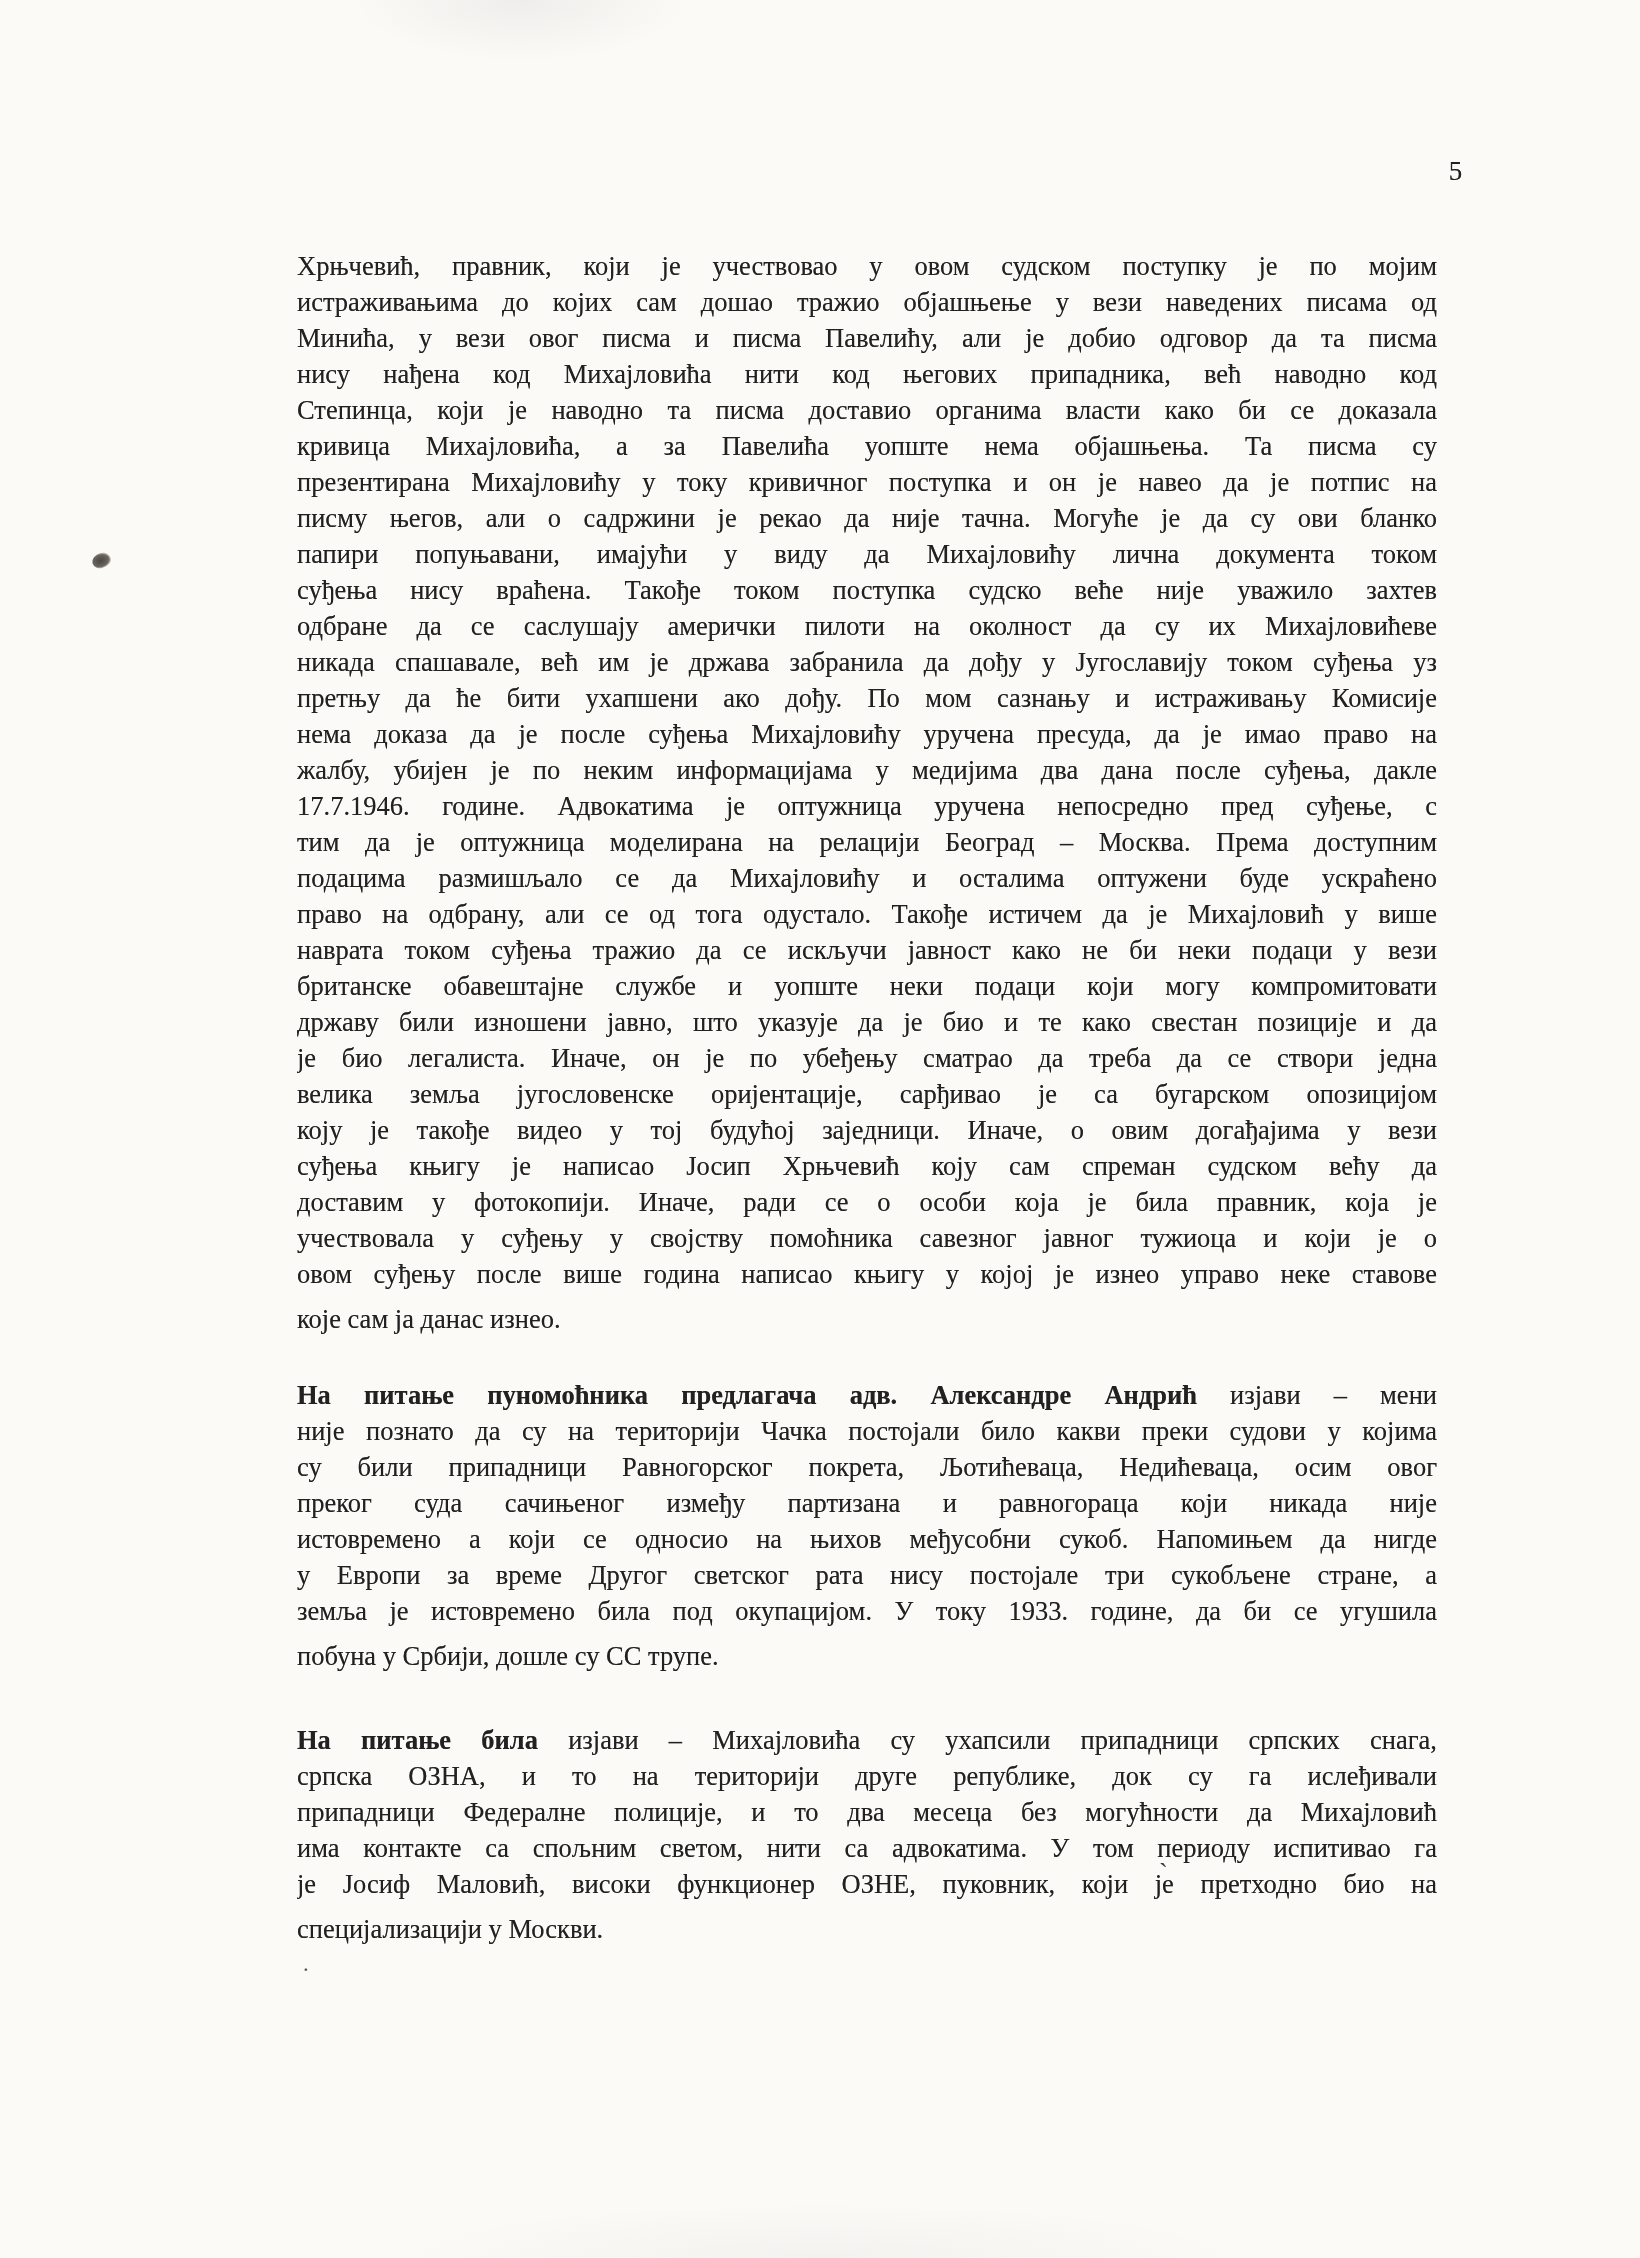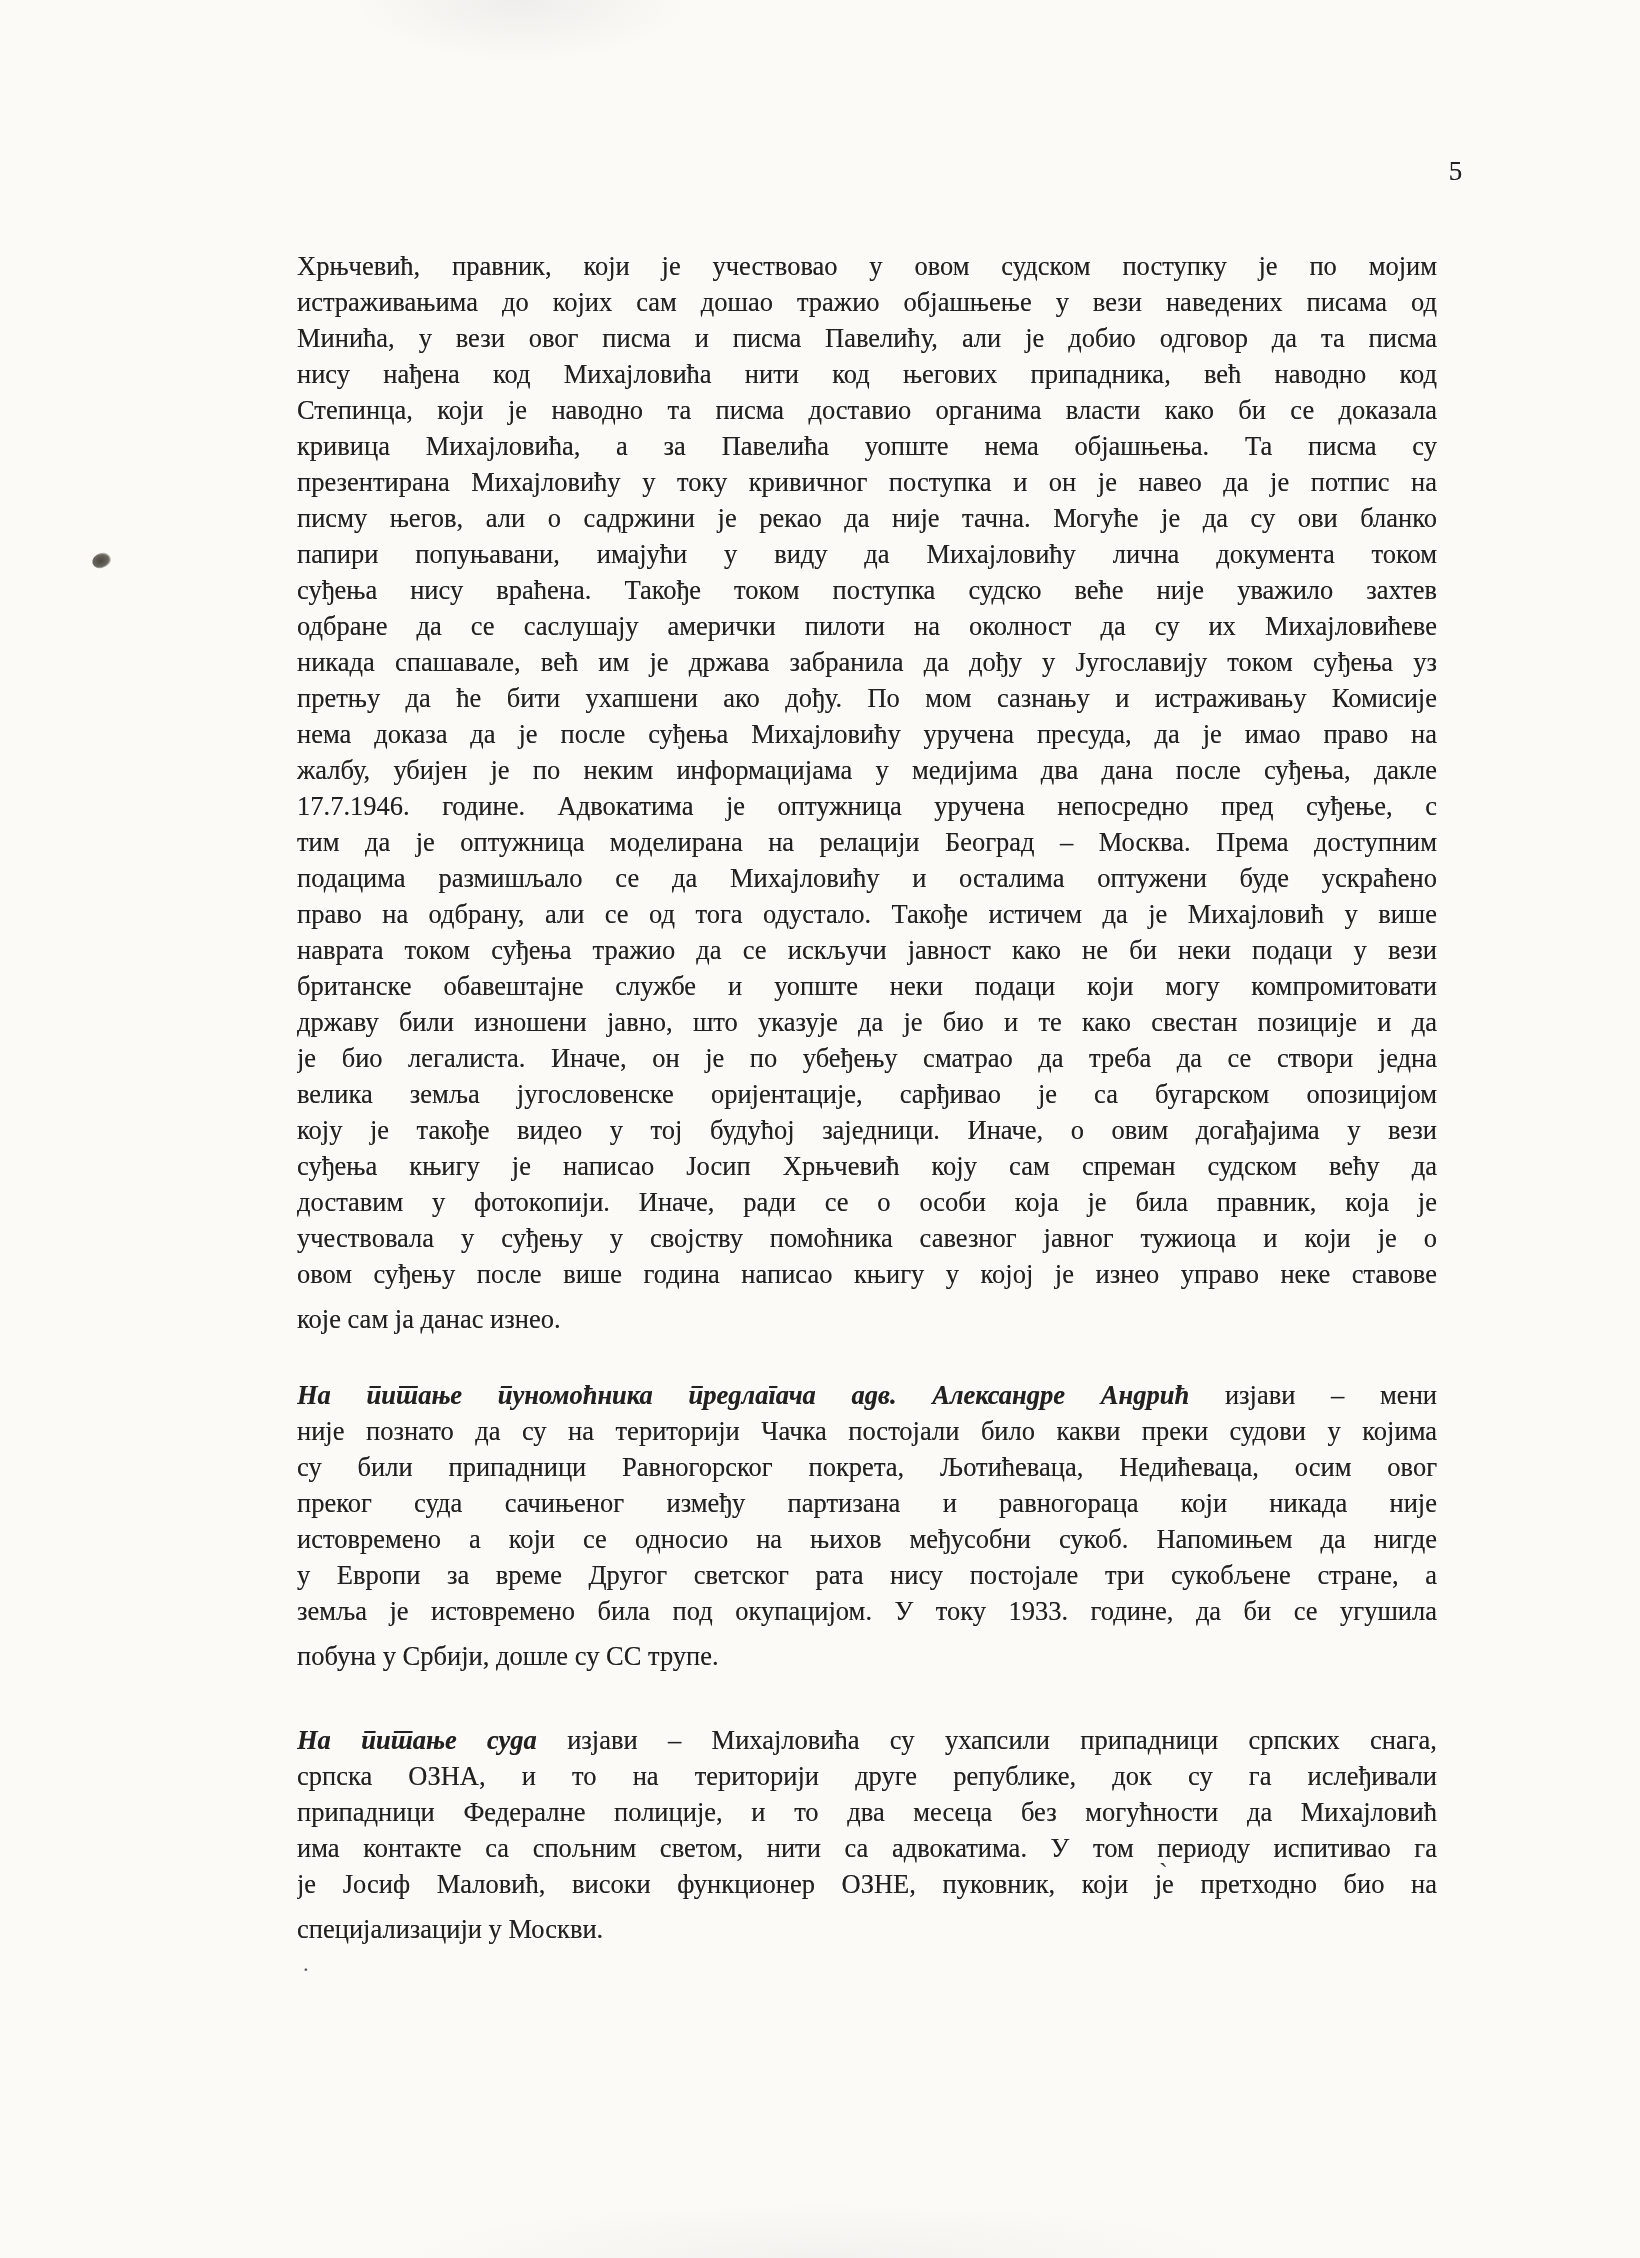--- a/index.html
+++ b/index.html
@@ -58,21 +58,21 @@
     text-align: justify;
     text-align-last: justify;
     white-space: normal;
     overflow: hidden;
     height: 36px;
   }
   .line.last {
     text-align-last: left;
     margin-top: 9px;
   }
-  .line b { font-weight: bold; font-style: italic; }
+  .line b { font-weight: bold; }
   
   .ink-blot {
     position: absolute;
     left: 92px;
     top: 553px;
     width: 18.5px;
     height: 15px;
     background: radial-gradient(ellipse at 45% 50%, #4a4742 0%, #6b675f 55%, rgba(107,103,95,0) 78%);
     border-radius: 60% 40% 55% 45% / 50% 60% 40% 50%;
     transform: rotate(-18deg);
@@ -139,21 +139,21 @@
       <div class="line"><b>На питање пуномоћника предлагача адв. Александре Андрић</b> изјави – мени</div>
       <div class="line">није познато да су на територији Чачка постојали било какви преки судови у којима</div>
       <div class="line">су били припадници Равногорског покрета, Љотићеваца, Недићеваца, осим овог</div>
       <div class="line">преког суда сачињеног између партизана и равногораца који никада није</div>
       <div class="line">истовремено а који се односио на њихов међусобни сукоб.  Напомињем да нигде</div>
       <div class="line">у Европи за време Другог светског рата нису постојале три сукобљене стране, а</div>
       <div class="line">земља је истовремено била под окупацијом. У току 1933. године, да би се угушила</div>
       <div class="line last">побуна у Србији, дошле су СС трупе.</div>
     </div>
     <div class="paragraph p3">
-      <div class="line"><b>На питање суда</b> изјави – Михајловића су ухапсили припадници српских снага,</div>
+      <div class="line"><b>На питање била</b> изјави – Михајловића су ухапсили припадници српских снага,</div>
       <div class="line">српска ОЗНА, и то на територији друге републике, док су га ислеђивали</div>
       <div class="line">припадници Федералне полиције, и то два месеца без могућности да Михајловић</div>
       <div class="line">има контакте са спољним светом, нити са адвокатима. У том периоду испитивао га</div>
       <div class="line">је Јосиф Маловић, високи функционер ОЗНЕ, пуковник, који је претходно био на</div>
       <div class="line last">специјализацији у Москви.</div>
     </div>
   </div>
 
 <div class="stray-mark">`</div>
 <div class="stray-dot">.</div>

